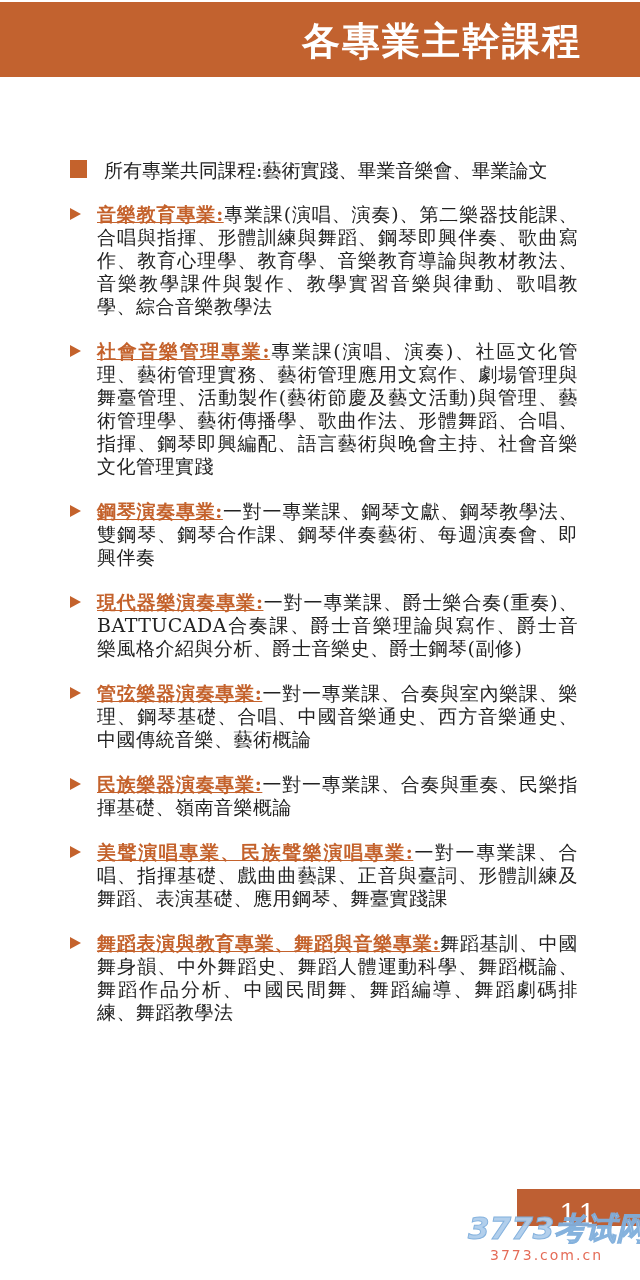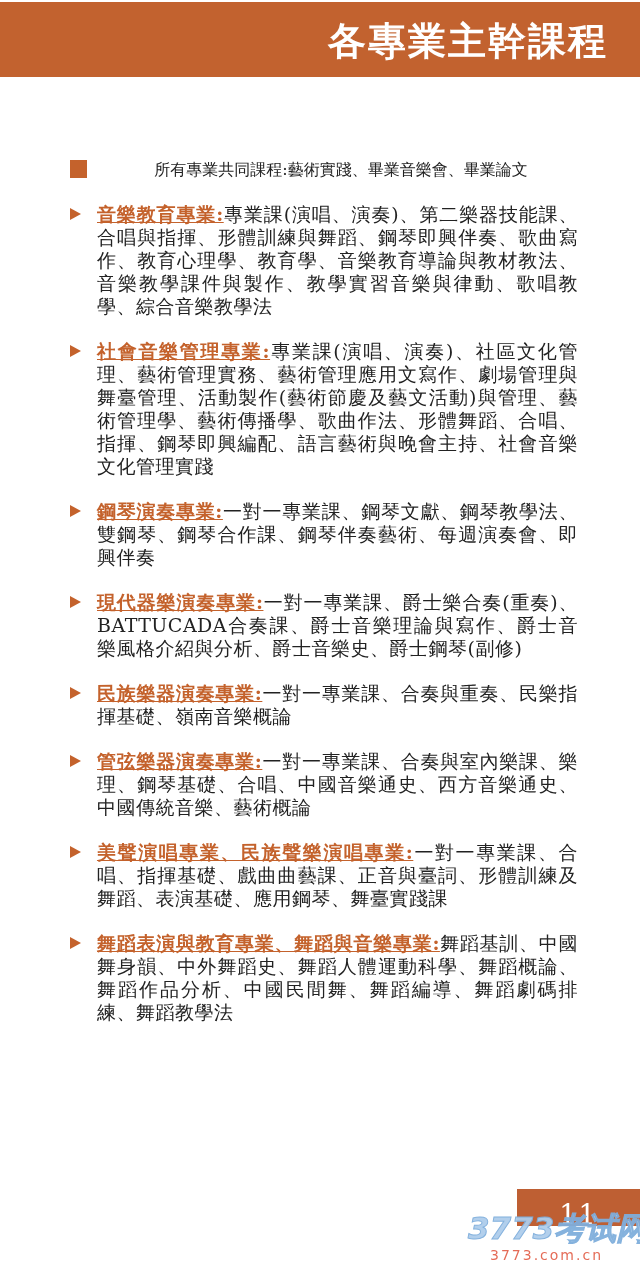--- a/index.html
+++ b/index.html
@@ -10,33 +10,33 @@
     overflow:hidden;
     font-family:"DejaVu Serif","Liberation Serif",serif;
   }
   
   .band{
     position:absolute;left:0;top:2px;width:640px;height:75px;
     background:var(--band,#C2622F);
   }
   .band h1{
     margin:0;height:88px;line-height:78px;
-    text-align:right;padding-right:32px;
+    text-align:right;padding-right:58px;
     font-size:38px;font-weight:bold;color:#ffffff;
     letter-spacing:2px;
   }
   
   .content{
     position:absolute;left:70px;top:157px;width:508px;
     color:#222222;
   }
   .common{
     position:relative;padding-left:34px;
-    font-size:16px;line-height:26px;
-    margin:0 0 20px 0;white-space:nowrap;text-align:center;
+    font-size:19px;line-height:26px;
+    margin:0 0 20px 0;white-space:nowrap;
   }
   .sq{
     position:absolute;left:0;top:3px;width:17px;height:18px;
     background:var(--accent,#C4622C);
   }
   .section{
     position:relative;padding-left:27px;
     font-size:19px;line-height:23px;
     letter-spacing:0.5px;
     text-align:justify;
@@ -110,26 +110,26 @@
     <span class="hd">鋼琴演奏專業:</span><span class="bd">一對一專業課、鋼琴文獻、鋼琴教學法、雙鋼琴、鋼琴合作課、鋼琴伴奏藝術、每週演奏會、即興伴奏</span>
   </p>
 
   <p class="section">
     <span class="tri"></span>
     <span class="hd">現代器樂演奏專業:</span><span class="bd">一對一專業課、爵士樂合奏(重奏)、BATTUCADA合奏課、爵士音樂理論與寫作、爵士音樂風格介紹與分析、爵士音樂史、爵士鋼琴(副修)</span>
   </p>
 
   <p class="section">
     <span class="tri"></span>
-    <span class="hd">民族樂器演奏專業:</span><span class="bd">一對一專業課、合奏與重奏、民樂指揮基礎、嶺南音樂概論</span>
+    <span class="hd">管弦樂器演奏專業:</span><span class="bd">一對一專業課、合奏與室內樂課、樂理、鋼琴基礎、合唱、中國音樂通史、西方音樂通史、中國傳統音樂、藝術概論</span>
   </p>
 
   <p class="section">
     <span class="tri"></span>
-    <span class="hd">管弦樂器演奏專業:</span><span class="bd">一對一專業課、合奏與室內樂課、樂理、鋼琴基礎、合唱、中國音樂通史、西方音樂通史、中國傳統音樂、藝術概論</span>
+    <span class="hd">民族樂器演奏專業:</span><span class="bd">一對一專業課、合奏與重奏、民樂指揮基礎、嶺南音樂概論</span>
   </p>
 
   <p class="section">
     <span class="tri"></span>
     <span class="hd">美聲演唱專業、民族聲樂演唱專業:</span><span class="bd">一對一專業課、合唱、指揮基礎、戲曲曲藝課、正音與臺詞、形體訓練及舞蹈、表演基礎、應用鋼琴、舞臺實踐課</span>
   </p>
 
 
   <p class="section">
     <span class="tri"></span>

